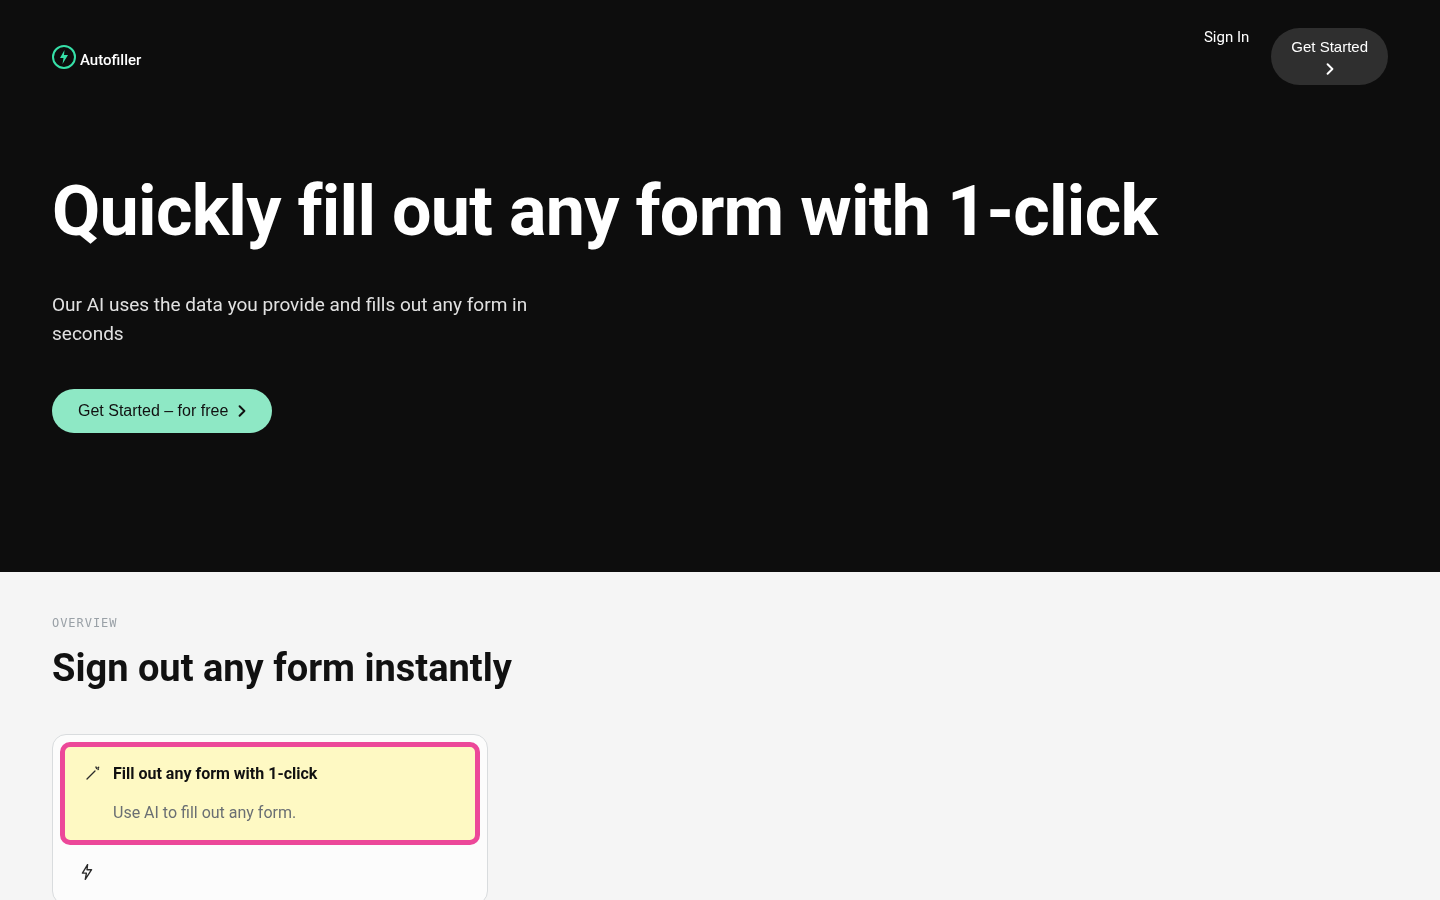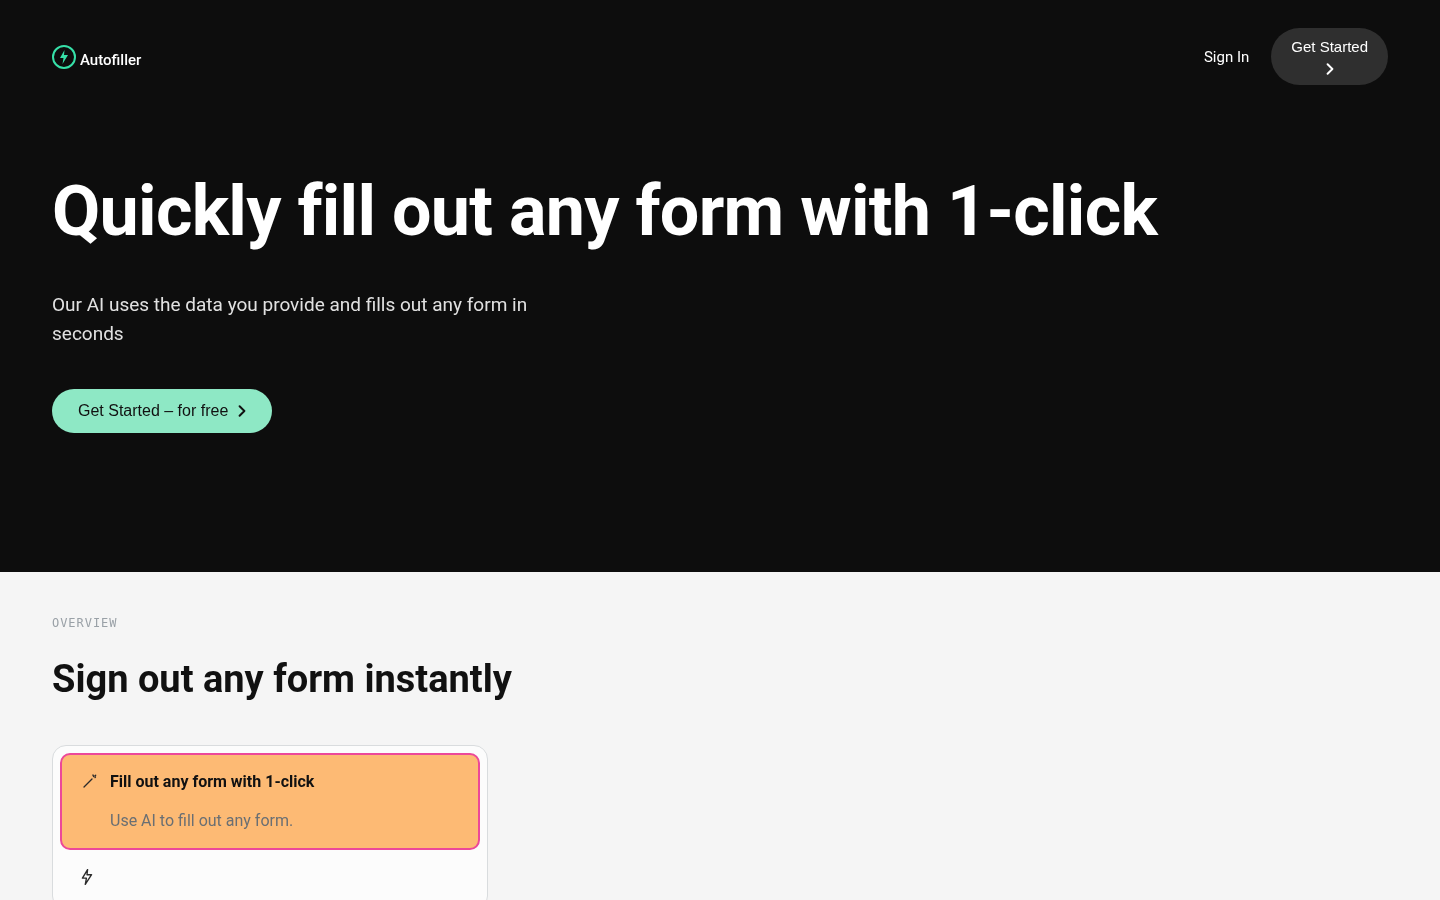--- a/index.html
+++ b/index.html
@@ -51,21 +51,20 @@
     }
 
     .logo-text {
       font-size: 15px;
       font-weight: 500;
       color: #fff;
     }
 
     .nav-right {
       display: flex;
-      align-items: center;
       gap: 22px;
       margin-left: 8px;
     }
 
     .signin-link {
       color: #fff;
       font-size: 15px;
       text-decoration: none;
       cursor: pointer;
     }
@@ -132,21 +131,21 @@
 
     .overview-section {
       padding: 44px 52px 60px 52px;
     }
 
     .overview-label {
       font-family: ui-monospace, SFMono-Regular, "SF Mono", Menlo, Consolas, monospace;
       font-size: 12px;
       letter-spacing: 0.08em;
       color: #9aa1a7;
-      margin-bottom: 27px;
+      margin-bottom: 16px;
       text-transform: uppercase;
     }
 
     .overview-heading {
       font-size: 38px;
       font-weight: 700;
       color: #111;
       margin-bottom: 44px;
     }
 
@@ -160,22 +159,22 @@
 
     .feature-item {
       display: flex;
       align-items: flex-start;
       gap: 12px;
       padding: 16px 18px;
       border-radius: 10px;
     }
 
     .feature-item.active {
-      background: #fdba74;
-      border: 2px solid #ec4899;
+      background: #fef9c3;
+      border: 5px solid #ec4899;
     }
 
     .feature-icon {
       flex-shrink: 0;
       width: 18px;
       height: 18px;
       margin-top: 2px;
       display: flex;
       align-items: center;
       justify-content: center;

